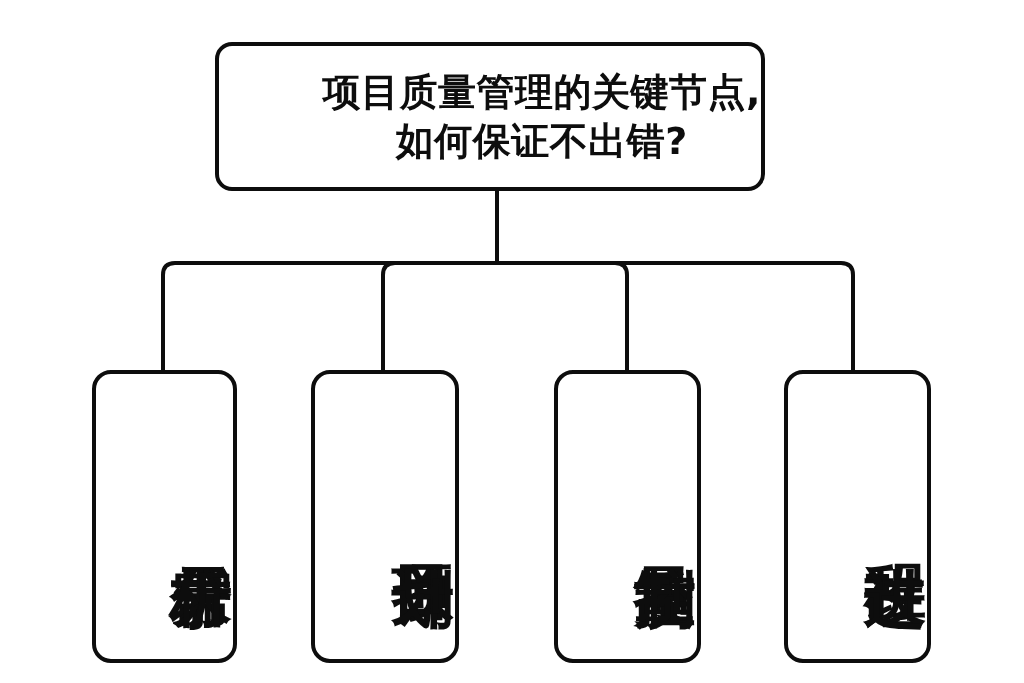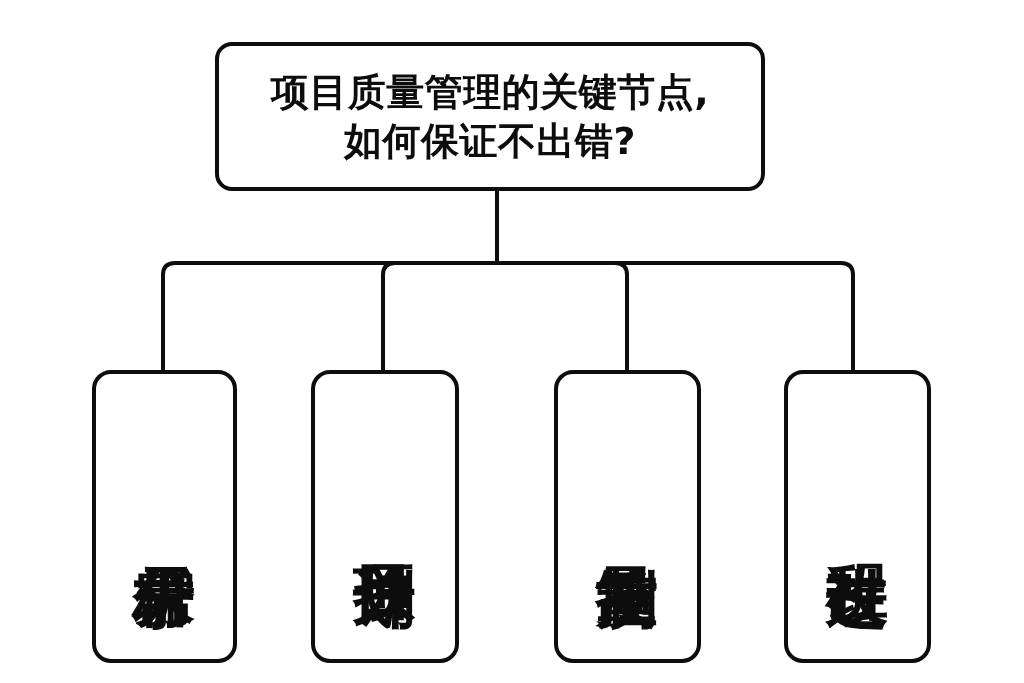--- a/index.html
+++ b/index.html
@@ -26,21 +26,21 @@
     height: 683px;
     pointer-events: none;
   }
   .node-box {
     position: absolute;
     box-sizing: border-box;
     background: #ffffff;
     border: 4px solid #0d0d0d;
     display: flex;
     align-items: center;
-    justify-content: center;
+    justify-content: flex-end;
   }
   .root-box {
     left: 215px;
     top: 42px;
     width: 550px;
     height: 149px;
     border-radius: 17px;
   }
   .root-label {
     font-size: 38px;

